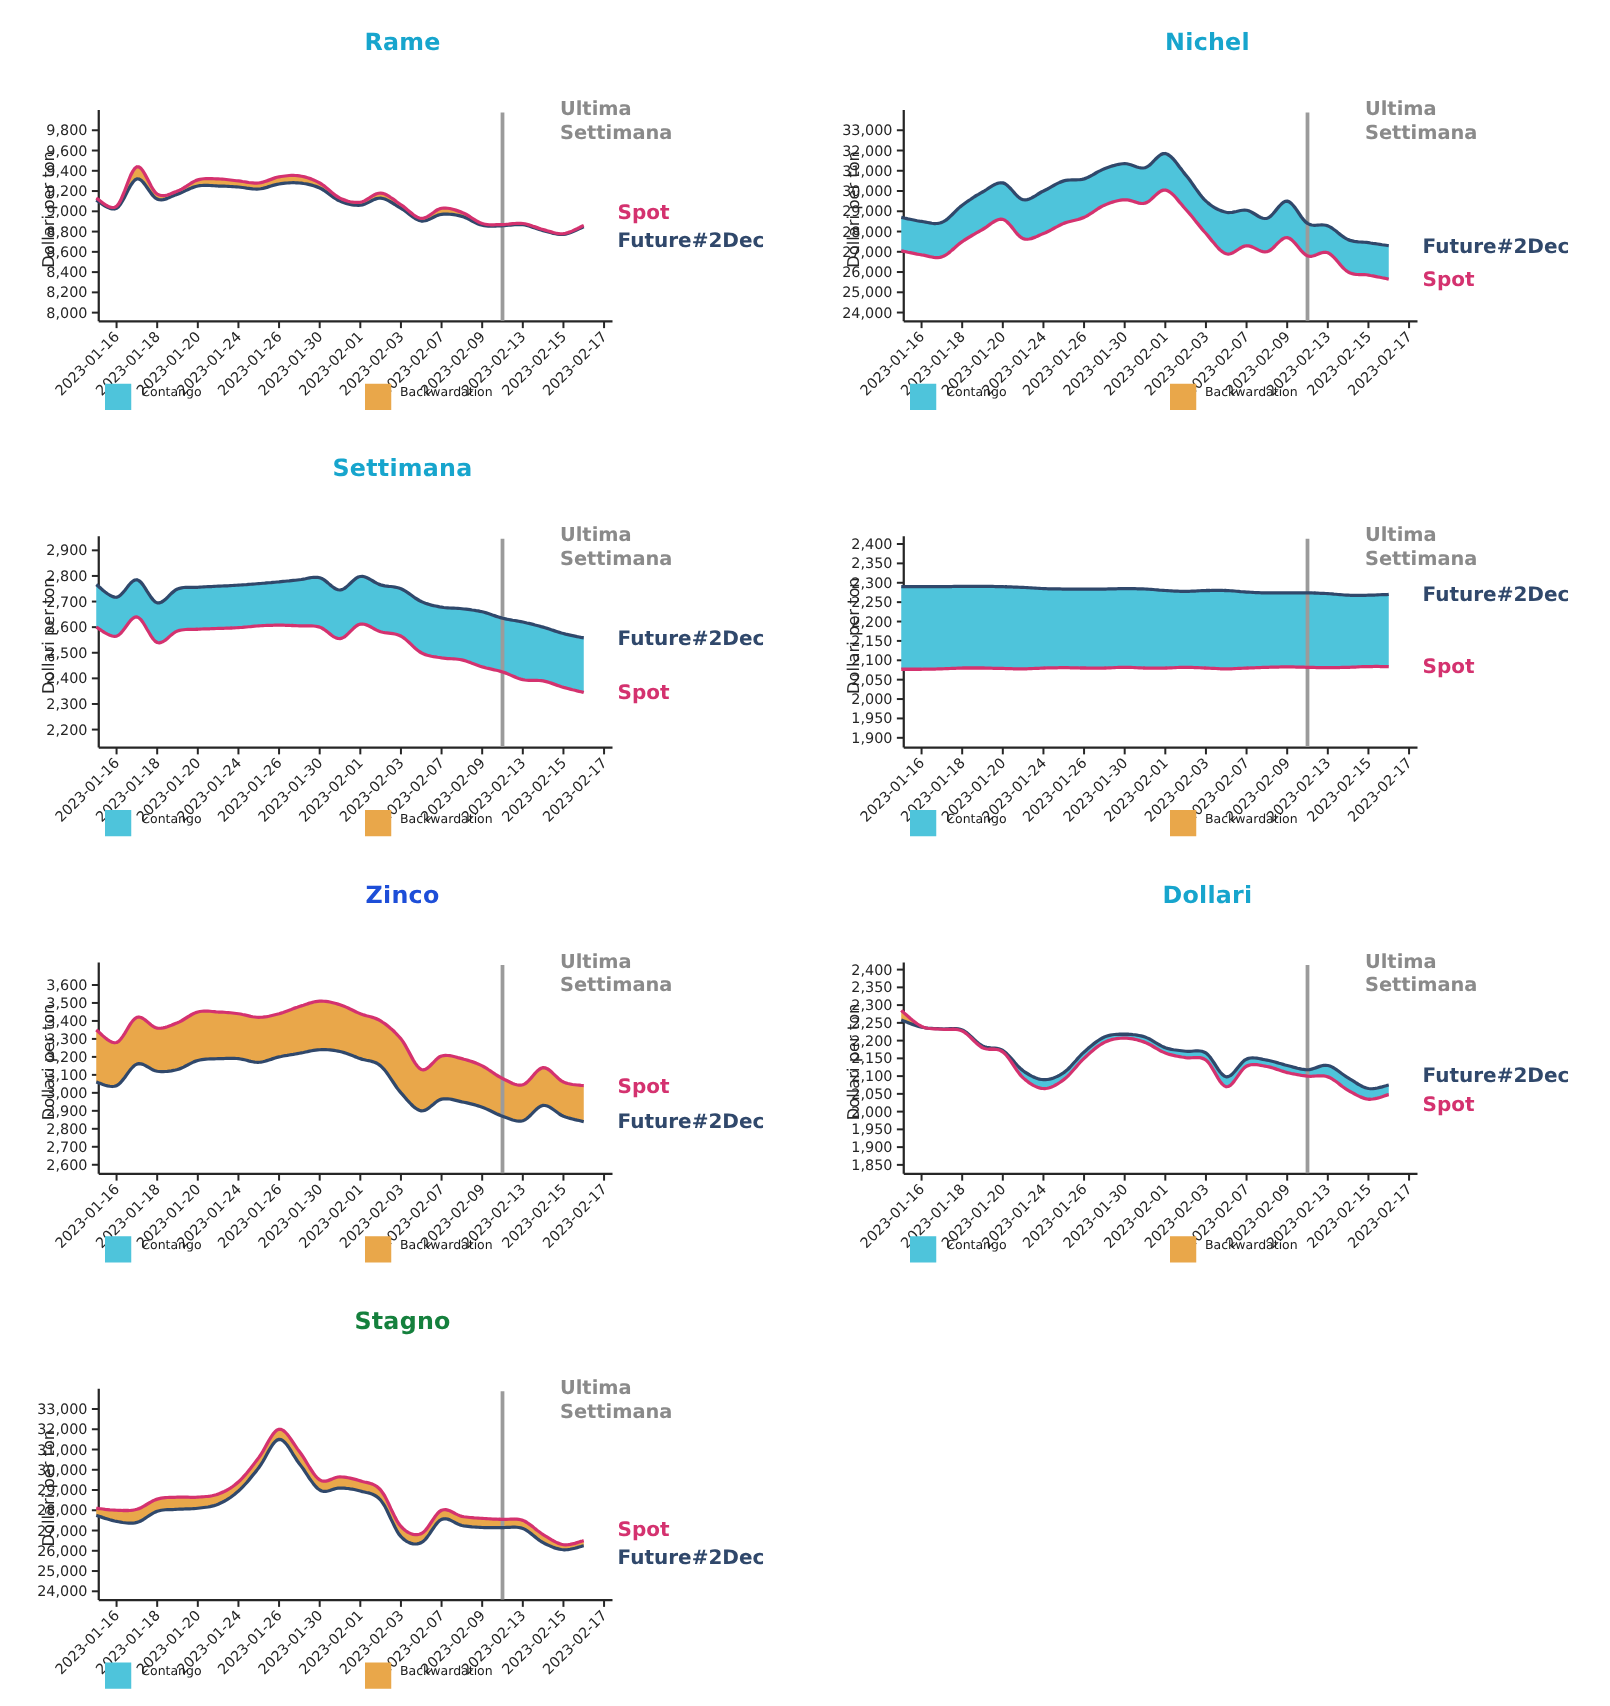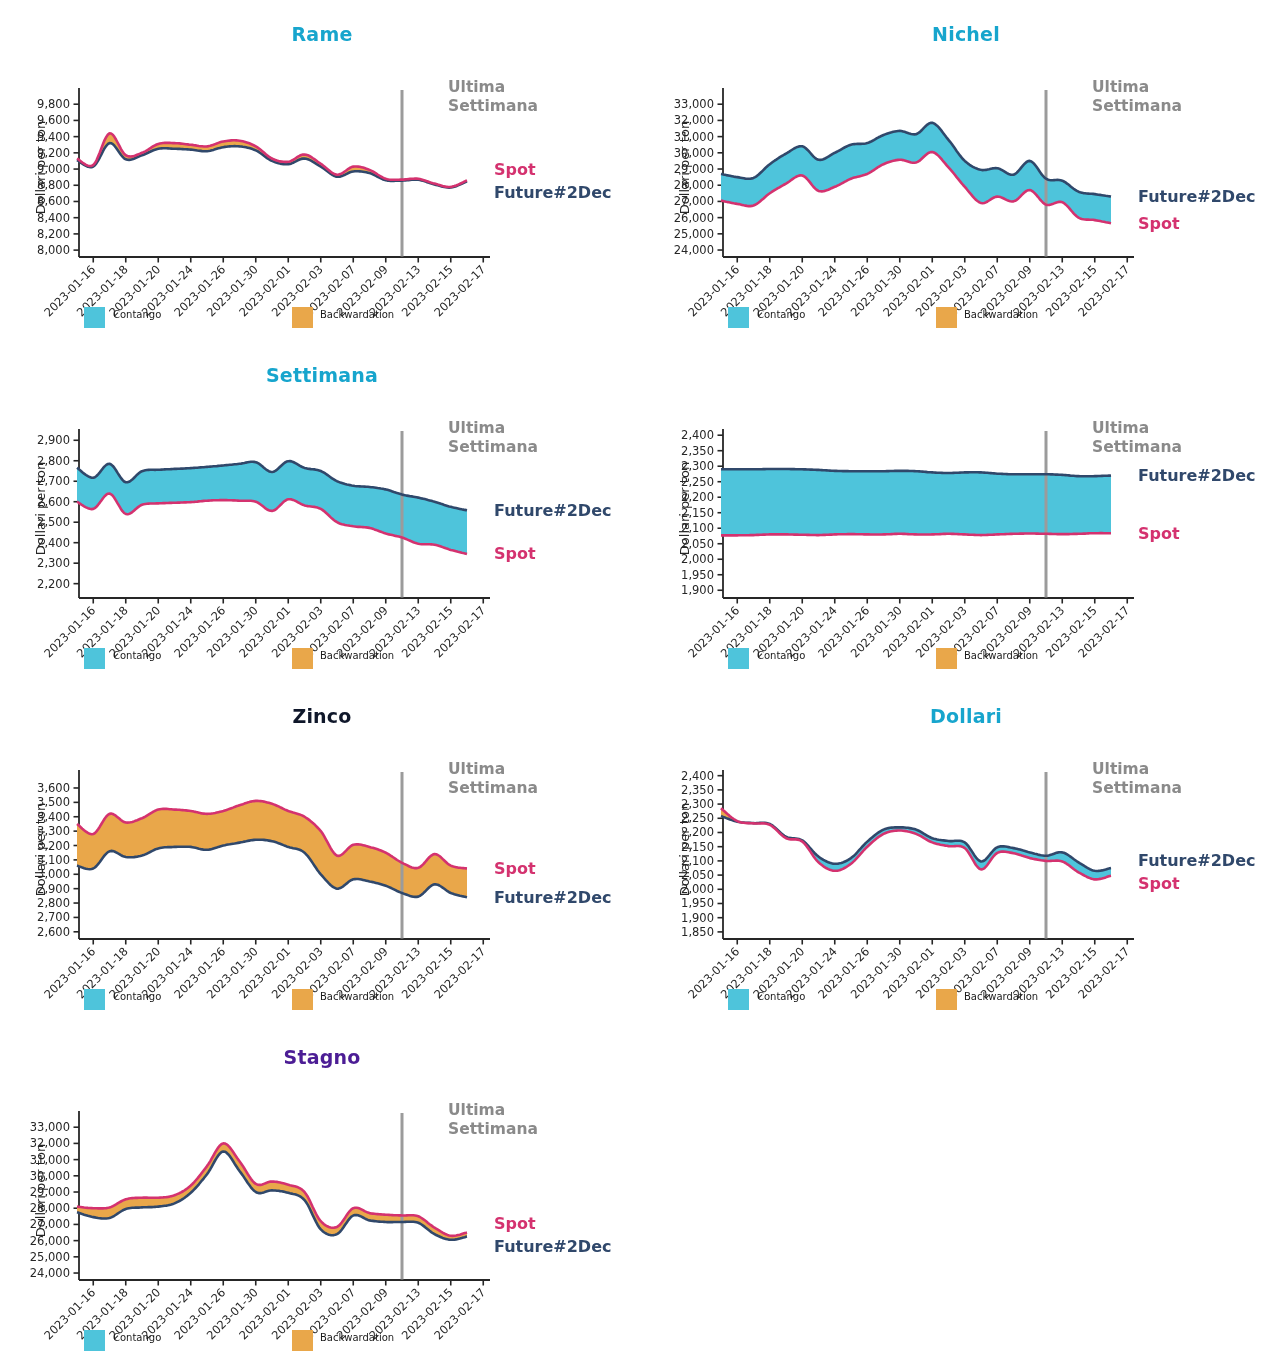--- a/index.html
+++ b/index.html
@@ -290,21 +290,21 @@
     </svg>
   <div class="legend">
     <span class="sw contango" style="background: rgb(78, 196, 219);"></span>
     <span class="lab contango">Contango</span>
     <span class="sw backwardation" style="background: rgb(233, 167, 74);"></span>
     <span class="lab backwardation">Backwardation</span>
   </div>
 </div>
 
 <div class="panel" style="left:0;top:682px">
-  <div class="chart-title" style="color: #0f172a;">Zinco</div>
+  <div class="chart-title" style="color: #1d4ed8;">Zinco</div>
   <div class="y-label">Dollari per ton</div>
   <svg class="plot" viewBox="0 0 644 341">
       <line x1="79" y1="88" x2="79" y2="257" stroke="#262626" stroke-width="1.8"></line>
       <line x1="79" y1="257" x2="490" y2="257" stroke="#262626" stroke-width="1.8"></line>
       <line x1="73.5" y1="105.97872340425532" x2="79" y2="105.97872340425532" stroke="#262626" stroke-width="1.6"></line>
       <text x="70" y="109.97872340425532" text-anchor="end" font-size="11.5" fill="#262626">3,600</text>
       <line x1="73.5" y1="120.36170212765958" x2="79" y2="120.36170212765958" stroke="#262626" stroke-width="1.6"></line>
       <text x="70" y="124.36170212765958" text-anchor="end" font-size="11.5" fill="#262626">3,500</text>
       <line x1="73.5" y1="134.74468085106383" x2="79" y2="134.74468085106383" stroke="#262626" stroke-width="1.6"></line>
       <text x="70" y="138.74468085106383" text-anchor="end" font-size="11.5" fill="#262626">3,400</text>
@@ -435,21 +435,21 @@
     </svg>
   <div class="legend">
     <span class="sw contango" style="background: rgb(78, 196, 219);"></span>
     <span class="lab contango">Contango</span>
     <span class="sw backwardation" style="background: rgb(233, 167, 74);"></span>
     <span class="lab backwardation">Backwardation</span>
   </div>
 </div>
 
 <div class="panel" style="left:0;top:1023px">
-  <div class="chart-title" style="color: #4c1d95;">Stagno</div>
+  <div class="chart-title" style="color: #15803d;">Stagno</div>
   <div class="y-label">Dollari per ton</div>
   <svg class="plot" viewBox="0 0 644 341">
       <line x1="79" y1="88" x2="79" y2="257" stroke="#262626" stroke-width="1.8"></line>
       <line x1="79" y1="257" x2="490" y2="257" stroke="#262626" stroke-width="1.8"></line>
       <line x1="73.5" y1="104.20325982742091" x2="79" y2="104.20325982742091" stroke="#262626" stroke-width="1.6"></line>
       <text x="70" y="108.20325982742091" text-anchor="end" font-size="11.5" fill="#262626">33,000</text>
       <line x1="73.5" y1="120.4065196548418" x2="79" y2="120.4065196548418" stroke="#262626" stroke-width="1.6"></line>
       <text x="70" y="124.4065196548418" text-anchor="end" font-size="11.5" fill="#262626">32,000</text>
       <line x1="73.5" y1="136.6097794822627" x2="79" y2="136.6097794822627" stroke="#262626" stroke-width="1.6"></line>
       <text x="70" y="140.6097794822627" text-anchor="end" font-size="11.5" fill="#262626">31,000</text>

